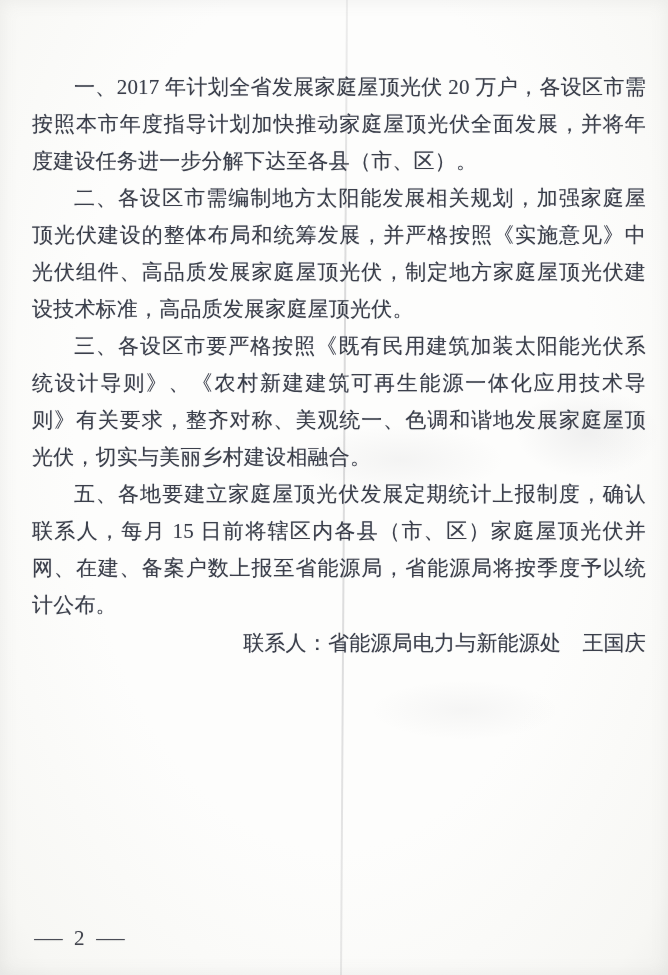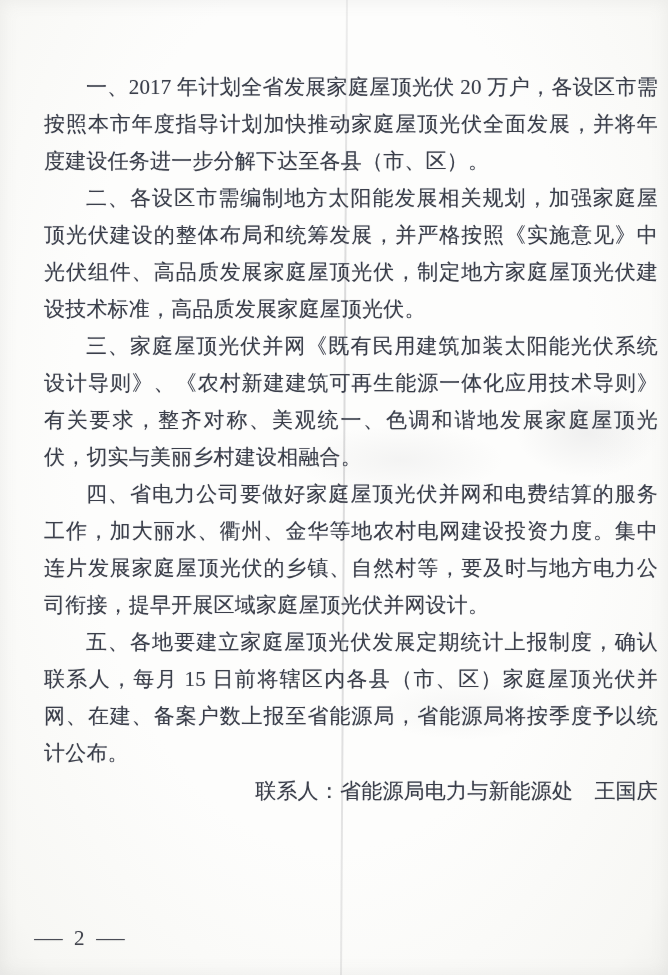--- a/index.html
+++ b/index.html
@@ -41,21 +41,21 @@
   .smudge { position: absolute; pointer-events: none; }
   .smudge-1 { left: 515px; top: 388px; width: 145px; height: 90px;
     background: radial-gradient(ellipse at center, rgba(120,120,126,0.10), rgba(120,120,126,0) 70%); }
   .smudge-2 { left: 295px; top: 425px; width: 210px; height: 70px;
     background: radial-gradient(ellipse at center, rgba(120,120,126,0.07), rgba(120,120,126,0) 70%); }
   .smudge-3 { left: 370px; top: 680px; width: 190px; height: 60px;
     background: radial-gradient(ellipse at center, rgba(120,120,126,0.06), rgba(120,120,126,0) 70%); }
 
   .content {
     position: absolute;
-    left: 44px;
+    left: 32px;
     top: 69px;
     width: 614px;
     color: #3b3f4b;
     text-shadow: 0 0 1px rgba(59,63,75,0.38);
   }
   .para {
     margin: 0;
     font-size: 21px;
     line-height: 37px;
     text-indent: 42px;
@@ -91,22 +91,21 @@
 <div class="page">
 
   <div class="fold-line"></div>
   <div class="smudge smudge-1"></div>
   <div class="smudge smudge-2"></div>
   <div class="smudge smudge-3"></div>
 
   <main class="content">
     <p class="para">一、2017 年计划全省发展家庭屋顶光伏 20 万户，各设区市需按照本市年度指导计划加快推动家庭屋顶光伏全面发展，并将年度建设任务进一步分解下达至各县（市、区）。</p>
     <p class="para">二、各设区市需编制地方太阳能发展相关规划，加强家庭屋顶光伏建设的整体布局和统筹发展，并严格按照《实施意见》中光伏组件、高品质发展家庭屋顶光伏，制定地方家庭屋顶光伏建设技术标准，高品质发展家庭屋顶光伏。</p>
-    <p class="para">三、家庭屋顶光伏并网《既有民用建筑加装太阳能光伏系统设计导则》、《农村新建建筑可再生能源一体化应用技术导则》有关要求，整齐对称、美观统一、色调和谐地发展家庭屋顶光伏，切实与美丽乡村建设相融合。</p>
-    <p class="para">四、省电力公司要做好家庭屋顶光伏并网和电费结算的服务工作，加大丽水、衢州、金华等地农村电网建设投资力度。集中连片发展家庭屋顶光伏的乡镇、自然村等，要及时与地方电力公司衔接，提早开展区域家庭屋顶光伏并网设计。</p>
+    <p class="para">三、各设区市要严格按照《既有民用建筑加装太阳能光伏系统设计导则》、《农村新建建筑可再生能源一体化应用技术导则》有关要求，整齐对称、美观统一、色调和谐地发展家庭屋顶光伏，切实与美丽乡村建设相融合。</p>
     <p class="para">五、各地要建立家庭屋顶光伏发展定期统计上报制度，确认联系人，每月 15 日前将辖区内各县（市、区）家庭屋顶光伏并网、在建、备案户数上报至省能源局，省能源局将按季度予以统计公布。</p>
     <p class="contact-line">联系人：省能源局电力与新能源处　王国庆</p>
   </main>
 
   <footer class="page-number">
     <span class="dash">—</span>
     <span class="num">2</span>
     <span class="dash">—</span>
   </footer>
 

